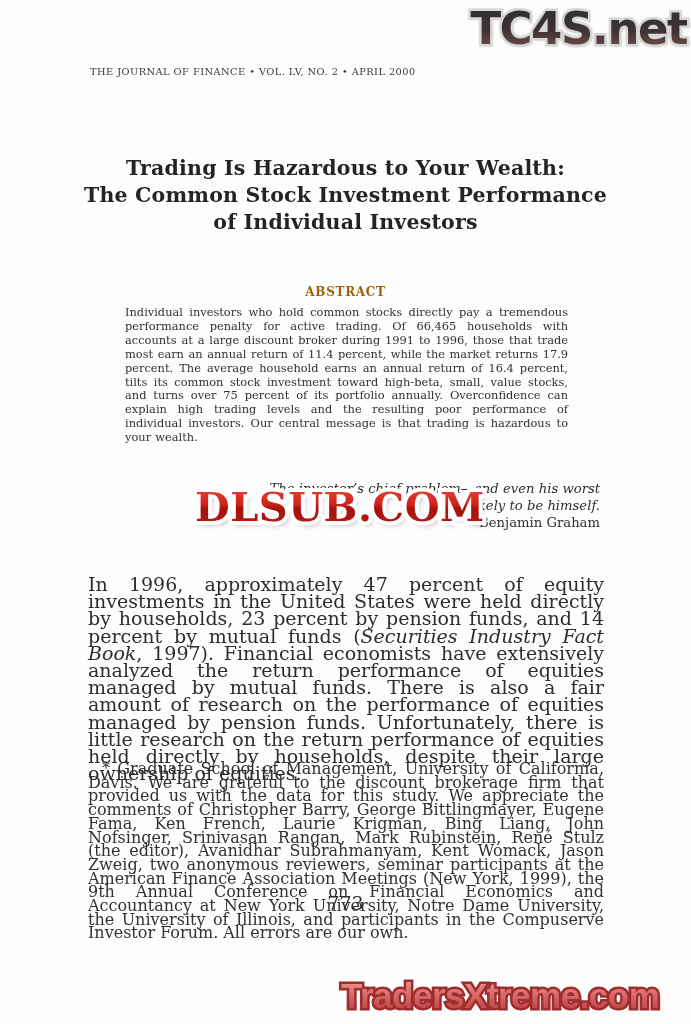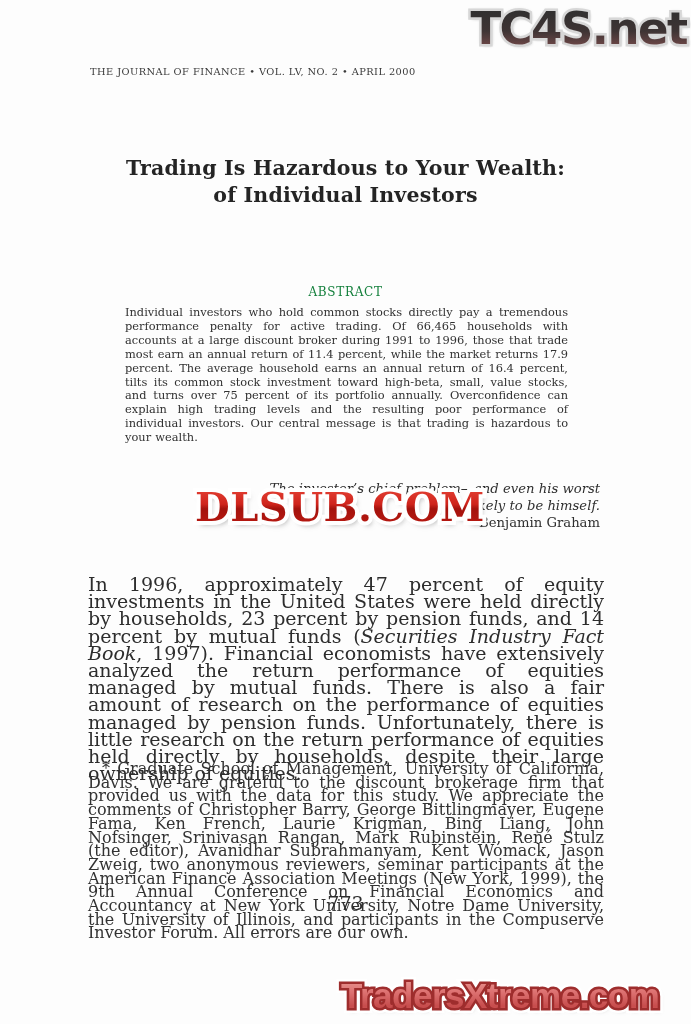--- a/index.html
+++ b/index.html
@@ -34,22 +34,22 @@
   .title-line { display: block; }
   .authors {
     position: absolute; left: 0; right: 0; top: 230px;
     text-align: center; font-size: 12.4px; color: #303030;
     letter-spacing: 0.3px;
   }
 
   
   .abstract-heading {
     position: absolute; left: 0; right: 0; top: 285px;
-    text-align: center; font-size: 12px; font-weight: normal;
-    letter-spacing: 0.7px; color: #15803d;
+    text-align: center; font-size: 12px; font-weight: bold;
+    letter-spacing: 0.7px; color: #a16207;
   }
   .abstract-text {
     position: absolute; left: 125px; top: 306px; width: 443px;
     margin: 0; font-size: 11.4px; line-height: 13.9px;
     text-align: justify; word-spacing: 0.6px; color: #313131;
   }
 
   
   .quote {
     position: absolute; right: 91px; top: 480px;
@@ -149,20 +149,21 @@
 
   <div class="wm wm-top">
     <span class="glow">TC4S.net</span>
     <span class="fill">TC4S.net</span>
   </div>
 
   <div class="journal-line">THE JOURNAL OF FINANCE • VOL. LV, NO. 2 • APRIL 2000</div>
 
   <h1 class="title">
     <span class="title-line">Trading Is Hazardous to Your Wealth:</span>
+    <span class="title-line">The Common Stock Investment Performance</span>
     <span class="title-line">of Individual Investors</span>
   </h1>
 
 
   <div class="abstract-heading">ABSTRACT</div>
   <p class="abstract-text">Individual investors who hold common stocks directly pay a tremendous performance penalty for active trading. Of 66,465 households with accounts at a large discount broker during 1991 to 1996, those that trade most earn an annual return of 11.4 percent, while the market returns 17.9 percent. The average household earns an annual return of 16.4 percent, tilts its common stock investment toward high-beta, small, value stocks, and turns over 75 percent of its portfolio annually. Overconfidence can explain high trading levels and the resulting poor performance of individual investors. Our central message is that trading is hazardous to your wealth.</p>
 
   <div class="quote">
     <div class="italic">The investor’s chief problem—and even his worst</div>
     <div class="italic">likely to be himself.</div>

